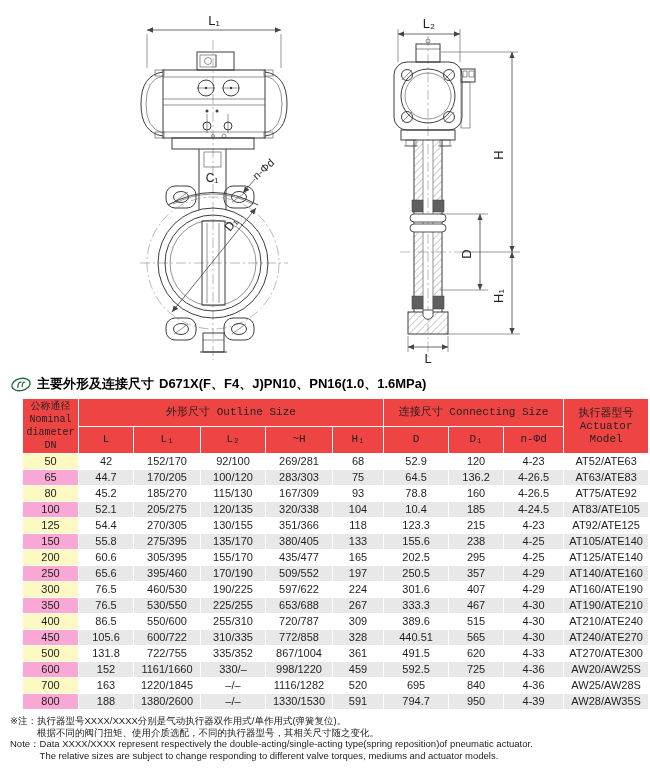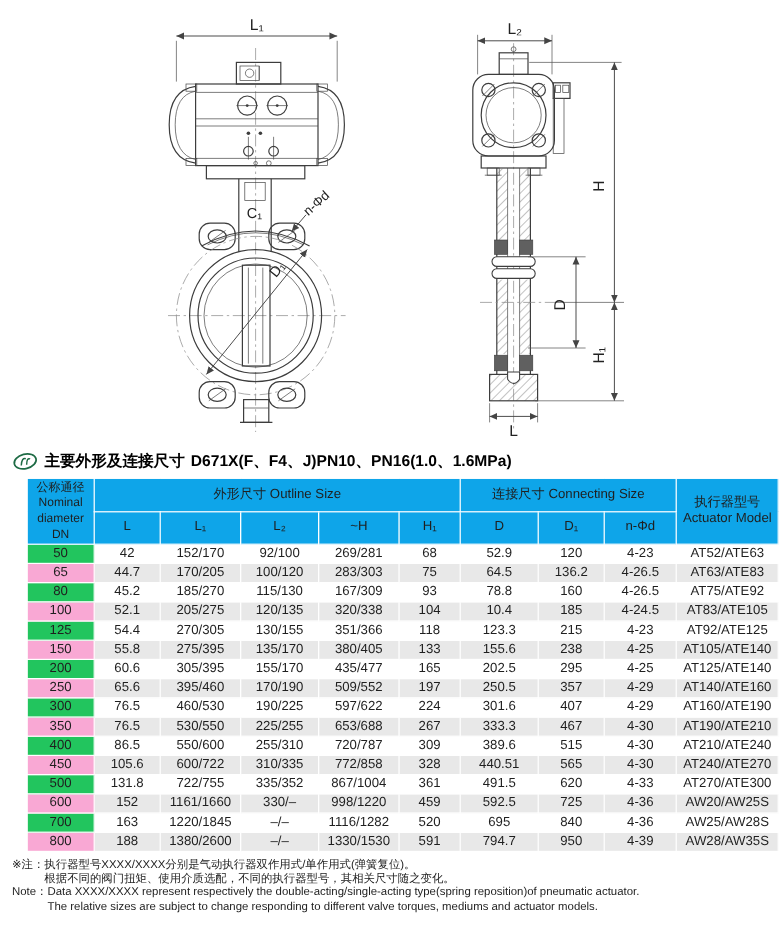--- a/index.html
+++ b/index.html
@@ -31,26 +31,26 @@
   
   table.dims {
     border-collapse:collapse; table-layout:fixed;
     width:626px; margin:2px 2px 0 22px;
     font-size:11px; color:#1f1f1f;
   }
   table.dims th, table.dims td {
     border:1px solid #ffffff; text-align:center; vertical-align:middle;
     padding:1px 2px; line-height:13px; font-weight:normal;
   }
-  table.dims thead th { background:#0ea5e9; }
+  table.dims thead th { background:#ef4444;font-family:Liberation Mono, monospace; }
   th.dn-h { font-size:10px; line-height:11.5px; white-space:pre-line; }
   th.act-h { white-space:pre-line; line-height:13px; }
   table.dims tbody td { background:#ffffff; height:16px; }
   table.dims tbody tr.alt td { background:#e8e8e8; }
-  table.dims tbody td.dn { background:#22c55e; }
+  table.dims tbody td.dn { background:#fef9c3; }
   table.dims tbody tr.alt td.dn { background:#f9a8d4; }
   
   .notes { margin:5px 0 0 10px; font-size:9.5px; line-height:11.5px; color:#222; }
   .note-row { display:flex; }
   .note-label { white-space:nowrap; flex:0 0 auto; }
   .note-lines { flex:1 1 auto; }
 </style>
 </head>
 <body>
 

